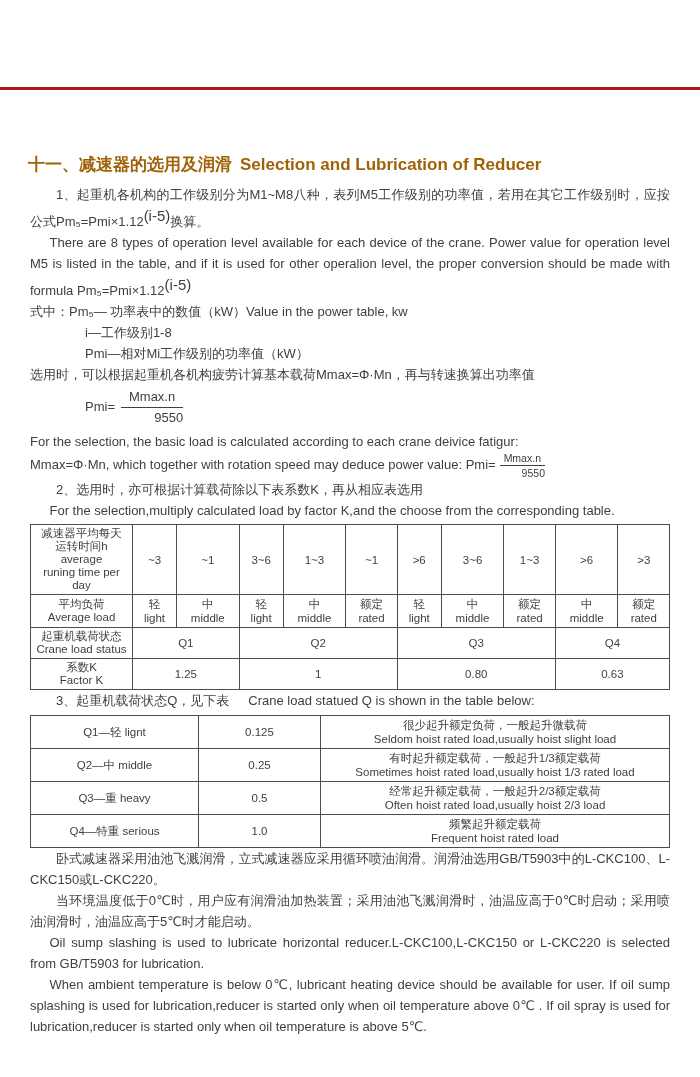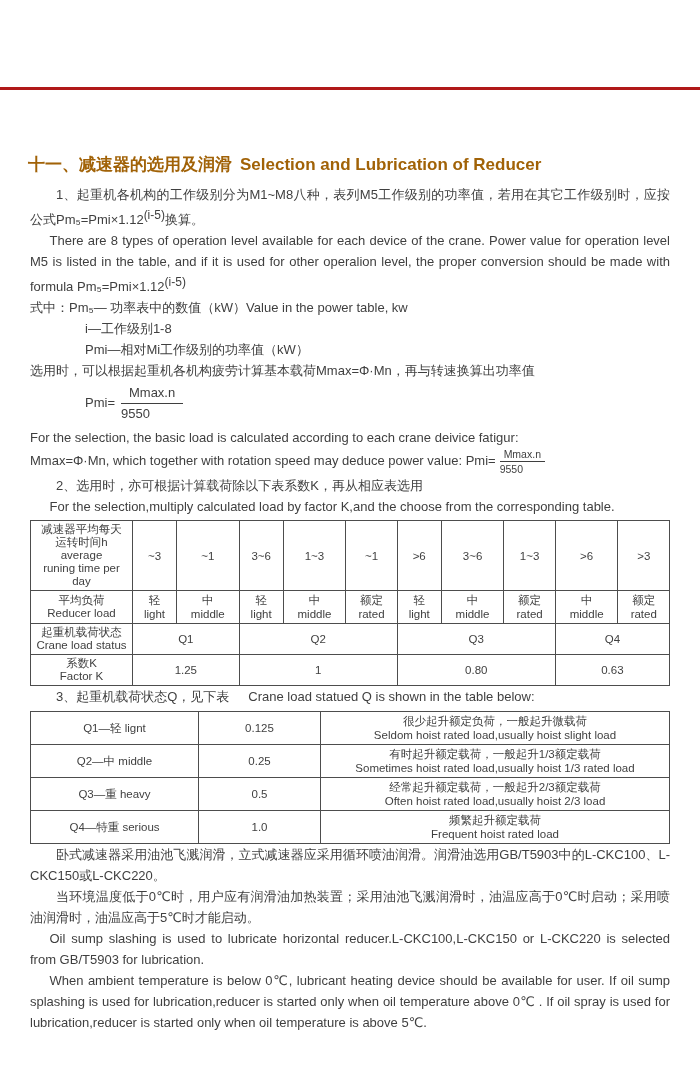--- a/index.html
+++ b/index.html
@@ -20,23 +20,23 @@
   .title .en { margin-left:8px; }
   .content {
     margin:8px 30px 0 30px;
     font-size:13px; line-height:21px;
     text-align:justify;
   }
   .content p { margin:0; }
   .ind2 { text-indent:2em; }
   .ind15 { text-indent:1.5em; }
   .pad55 { padding-left:55px; }
-  .sup { font-size:12px; vertical-align:5px; }
+  .sup { font-size:15px; vertical-align:5px; }
   .formula-line { padding-left:55px; margin:3px 0 4px 0; }
-  .frac { display:inline-block; vertical-align:middle; text-align:left; line-height:18px; margin-left:6px; }
+  .frac { display:inline-block; vertical-align:middle; text-align:right; line-height:18px; margin-left:6px; }
   .frac .num { display:block; border-bottom:1.5px solid #3f3f3f; padding:0 8px 1px 8px; }
   .frac .den { display:block; padding-top:1px; }
   .frac.small { font-size:10.5px; line-height:12px; margin-left:4px; }
   .frac.small .num { padding:0 4px 1px 4px; border-bottom:1px solid #3f3f3f; }
   .sec-gap { margin-top:3px; }
   table {
     width:100%; border-collapse:collapse;
     font-size:11.5px; line-height:14px;
     text-align:center; color:#3f3f3f;
     text-indent:0;
@@ -101,21 +101,21 @@
       <td>~1</td>
       <td>&gt;6</td>
       <td>3~6</td>
       <td>1~3</td>
       <td>&gt;6</td>
       <td>&gt;3</td>
     </tr>
     <tr>
       <td class="lbl">
         <span class="rowline">平均负荷</span>
-        <span class="rowline">Reducer load</span>
+        <span class="rowline">Average load</span>
       </td>
       <td>
             <span class="rowline">轻</span>
             <span class="rowline">light</span>
           </td>
       <td>
             <span class="rowline">中</span>
             <span class="rowline">middle</span>
           </td>
       <td>

